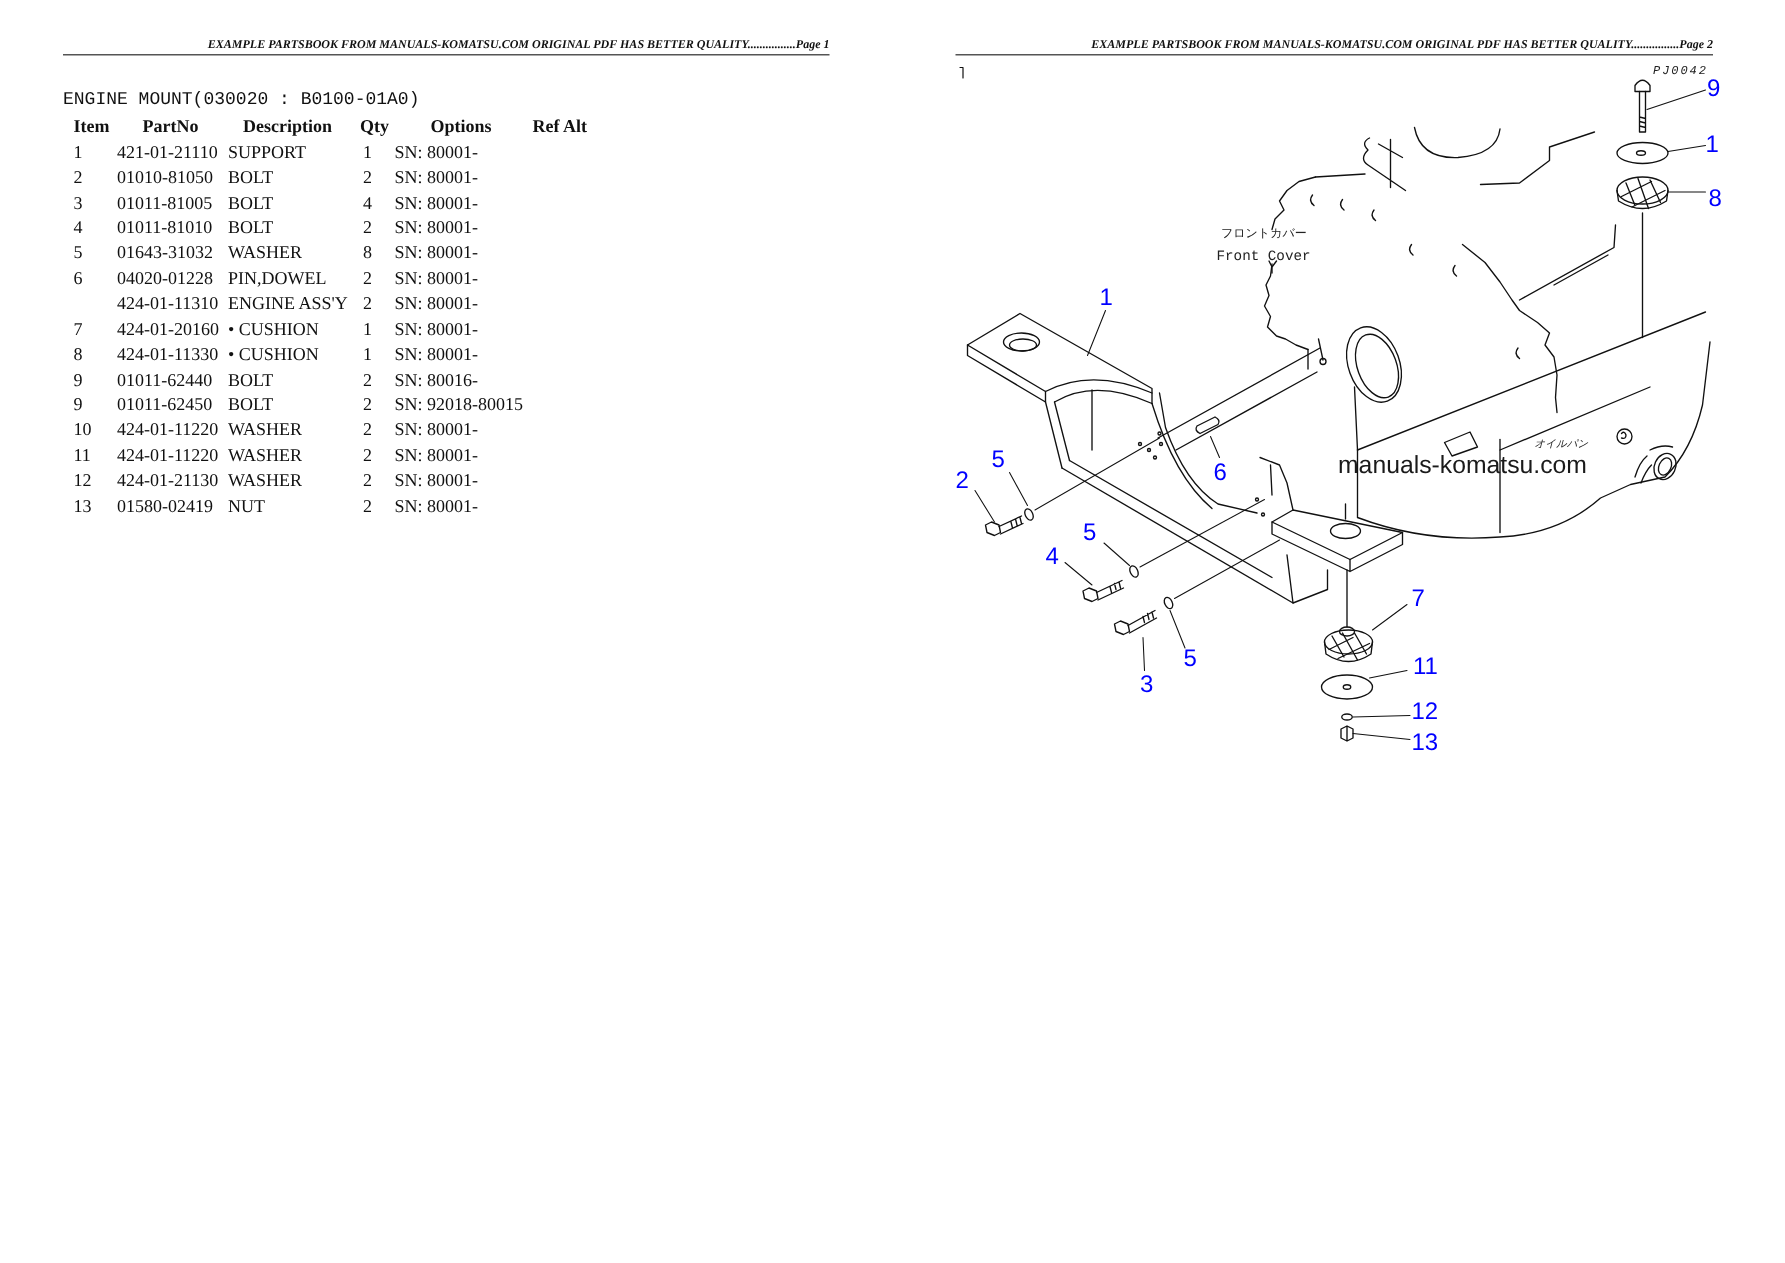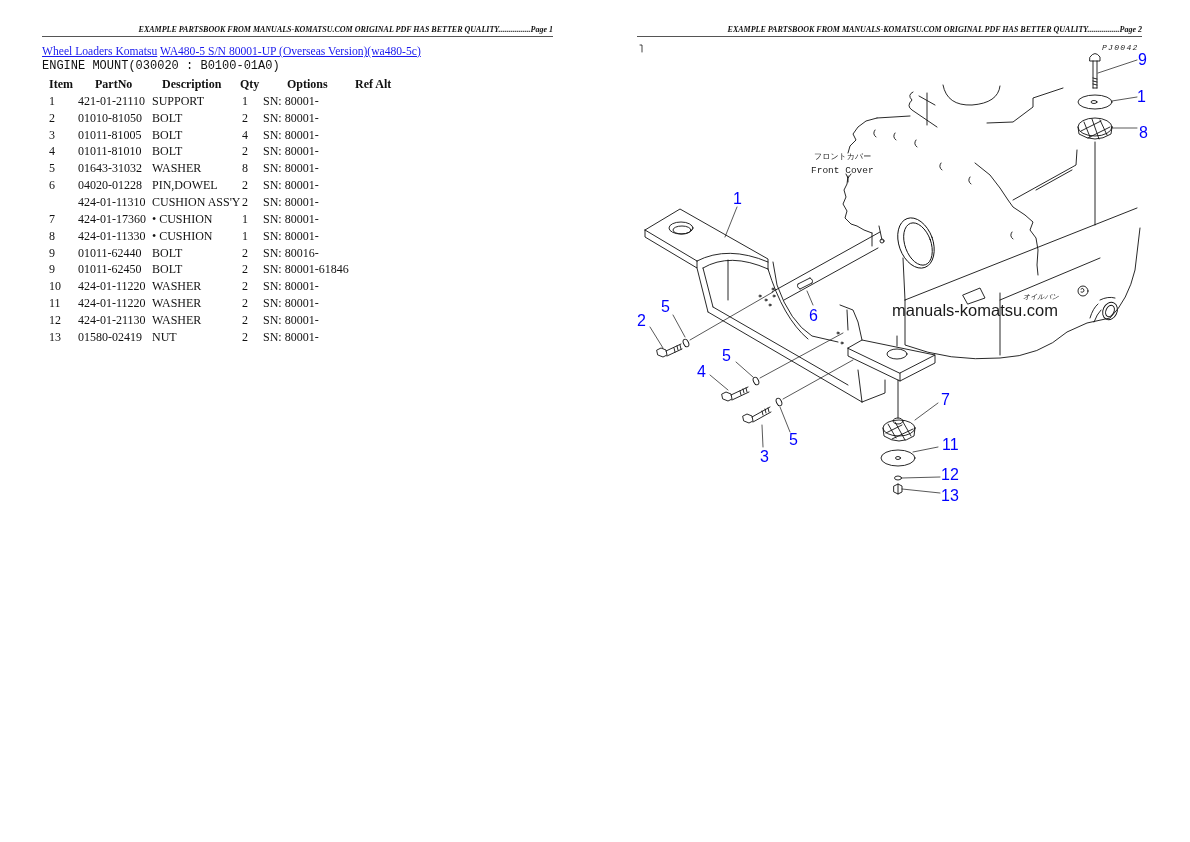--- a/index.html
+++ b/index.html
@@ -30,24 +30,20 @@
     .diag-mono { position: absolute; font-family: "Liberation Mono", monospace; color: #222; white-space: nowrap; }
   </style>
 </head>
 <body>
 
 <div class="canvas">
 
   <div class="page-header" style="right:637px;">EXAMPLE PARTSBOOK FROM MANUALS-KOMATSU.COM ORIGINAL PDF HAS BETTER QUALITY................Page 1</div>
   <div class="rule" style="left:42px; top:36px; width:511px;"></div>
 
-  <div class="links">
-    <a>Wheel Loaders Komatsu</a>
-    <a>WA480-5 S/N 80001-UP (Overseas Version)(wa480-5c)</a>
-  </div>
 
   <div class="section-title serif">ENGINE MOUNT(030020 : B0100-01A0)</div>
 
   <div class="table serif">
     <div class="trow thead">
       <span class="c" style="left:49px">Item</span>
       <span class="c" style="left:95px">PartNo</span>
       <span class="c" style="left:162px">Description</span>
       <span class="c" style="left:240px">Qty</span>
       <span class="c" style="left:287px">Options</span>
@@ -92,27 +88,27 @@
     <div class="trow">
       <span class="c" style="left:49px">6</span>
       <span class="c" style="left:78px">04020-01228</span>
       <span class="c" style="left:152px">PIN,DOWEL</span>
       <span class="c" style="left:242px">2</span>
       <span class="c" style="left:263px">SN: 80001-</span>
     </div>
     <div class="trow">
       <span class="c" style="left:49px"></span>
       <span class="c" style="left:78px">424-01-11310</span>
-      <span class="c" style="left:152px">CUSHION ASS'Y</span>
+      <span class="c" style="left:152px">ENGINE ASS'Y</span>
       <span class="c" style="left:242px">2</span>
       <span class="c" style="left:263px">SN: 80001-</span>
     </div>
     <div class="trow">
       <span class="c" style="left:49px">7</span>
-      <span class="c" style="left:78px">424-01-17360</span>
+      <span class="c" style="left:78px">424-01-20160</span>
       <span class="c" style="left:152px">• CUSHION</span>
       <span class="c" style="left:242px">1</span>
       <span class="c" style="left:263px">SN: 80001-</span>
     </div>
     <div class="trow">
       <span class="c" style="left:49px">8</span>
       <span class="c" style="left:78px">424-01-11330</span>
       <span class="c" style="left:152px">• CUSHION</span>
       <span class="c" style="left:242px">1</span>
       <span class="c" style="left:263px">SN: 80001-</span>
@@ -122,21 +118,21 @@
       <span class="c" style="left:78px">01011-62440</span>
       <span class="c" style="left:152px">BOLT</span>
       <span class="c" style="left:242px">2</span>
       <span class="c" style="left:263px">SN: 80016-</span>
     </div>
     <div class="trow">
       <span class="c" style="left:49px">9</span>
       <span class="c" style="left:78px">01011-62450</span>
       <span class="c" style="left:152px">BOLT</span>
       <span class="c" style="left:242px">2</span>
-      <span class="c" style="left:263px">SN: 80001-61846</span>
+      <span class="c" style="left:263px">SN: 92018-80015</span>
     </div>
     <div class="trow">
       <span class="c" style="left:49px">10</span>
       <span class="c" style="left:78px">424-01-11220</span>
       <span class="c" style="left:152px">WASHER</span>
       <span class="c" style="left:242px">2</span>
       <span class="c" style="left:263px">SN: 80001-</span>
     </div>
     <div class="trow">
       <span class="c" style="left:49px">11</span>

